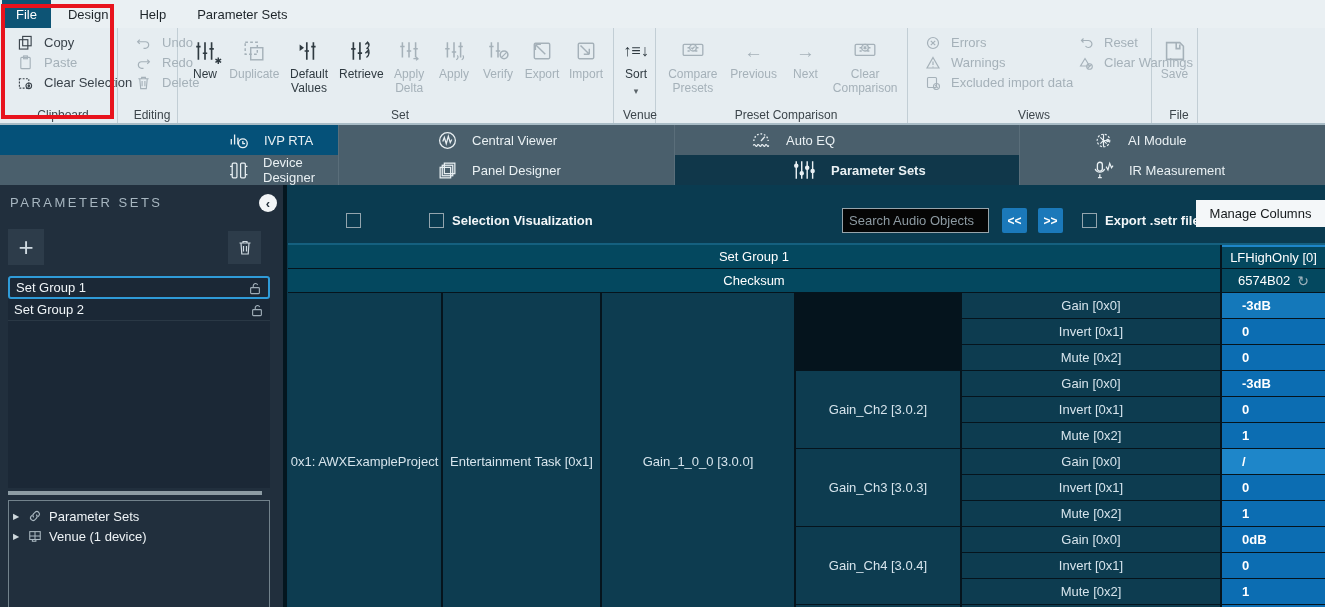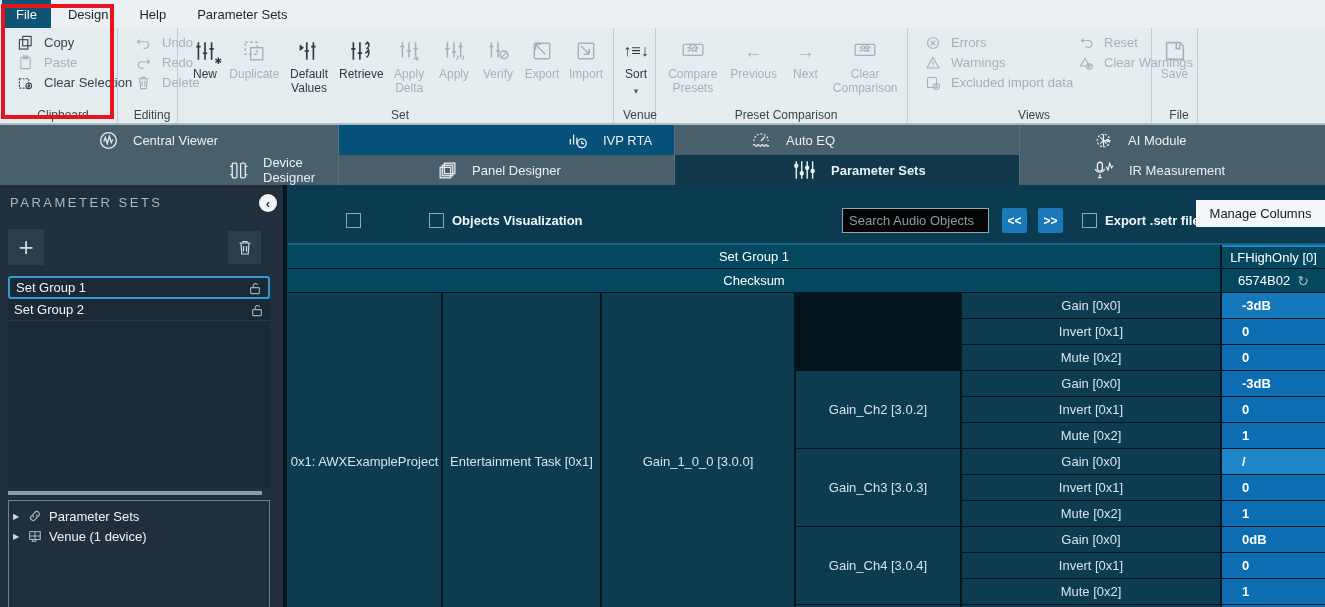--- a/index.html
+++ b/index.html
@@ -385,38 +385,38 @@
     </div>
     <div class="rgroup-label">File</div>
   </div>
 
   <div style="flex:1"></div>
 </div>
 
 <div class="abs annotation"></div>
 
 <div class="abs navtiles">
-  <div class="tile" style="padding-left:98px">
-    <span>
-        <svg width="21" height="21" viewBox="0 0 20 20" fill="none" stroke="#e9f0f3" stroke-width="1.2">
-          <circle cx="10" cy="10" r="7.5"></circle>
-          <path d="M5.5 11l1.5-4 1.8 6 2-7 1.8 6 1.4-3"></path>
-        </svg>
-      </span>
-    <span>Central Viewer</span>
-  </div>
   <div class="tile blue" style="padding-left:228px">
     <span>
         <svg width="22" height="20" viewBox="0 0 20 18" fill="none" stroke="#e9f0f3" stroke-width="1.2">
           <path d="M3 13V8M6 13V4M9 13V7"></path>
           <circle cx="13.5" cy="12" r="4"></circle>
           <path d="M13.5 10v2.3h2"></path>
         </svg>
       </span>
     <span>IVP RTA</span>
+  </div>
+  <div class="tile" style="padding-left:98px">
+    <span>
+        <svg width="21" height="21" viewBox="0 0 20 20" fill="none" stroke="#e9f0f3" stroke-width="1.2">
+          <circle cx="10" cy="10" r="7.5"></circle>
+          <path d="M5.5 11l1.5-4 1.8 6 2-7 1.8 6 1.4-3"></path>
+        </svg>
+      </span>
+    <span>Central Viewer</span>
   </div>
   <div class="tile" style="padding-left:75px">
     <span>
         <svg width="22" height="21" viewBox="0 0 20 19" fill="none" stroke="#e9f0f3" stroke-width="1.2">
           <path d="M3.5 10a6.5 6.5 0 0 1 13 0" stroke-dasharray="1.6 1.6"></path>
           <path d="M10 10l3.5-4"></path>
           <path d="M3 14c1.2-3 2.4 3 3.6 0s2.4 3 3.6 0 2.4 3 3.6 0 2.4 3 3.2 0" stroke-width="1.1"></path>
         </svg>
       </span>
     <span>Auto EQ</span>
@@ -536,21 +536,21 @@
 </div>
 
 <div class="abs main">
 
   <div class="abs ao-chk">
     <span class="chk"></span>
     <span class="ctl-label">AO Visualization</span>
   </div>
   <div class="abs cs-chk">
     <span class="chk"></span>
-    <span class="ctl-label">Objects Visualization</span>
+    <span class="ctl-label">Selection Visualization</span>
   </div>
   <input class="abs search" placeholder="Search Audio Objects" style="">
   <div class="abs bluebtn" style="left:715px">&lt;&lt;</div>
   <div class="abs bluebtn" style="left:751px">&gt;&gt;</div>
   <div class="abs exp-chk">
     <span class="chk"></span>
     <span class="ctl-label">Export .setr file</span>
   </div>
   <div class="abs managecols">Manage Columns</div>
 

